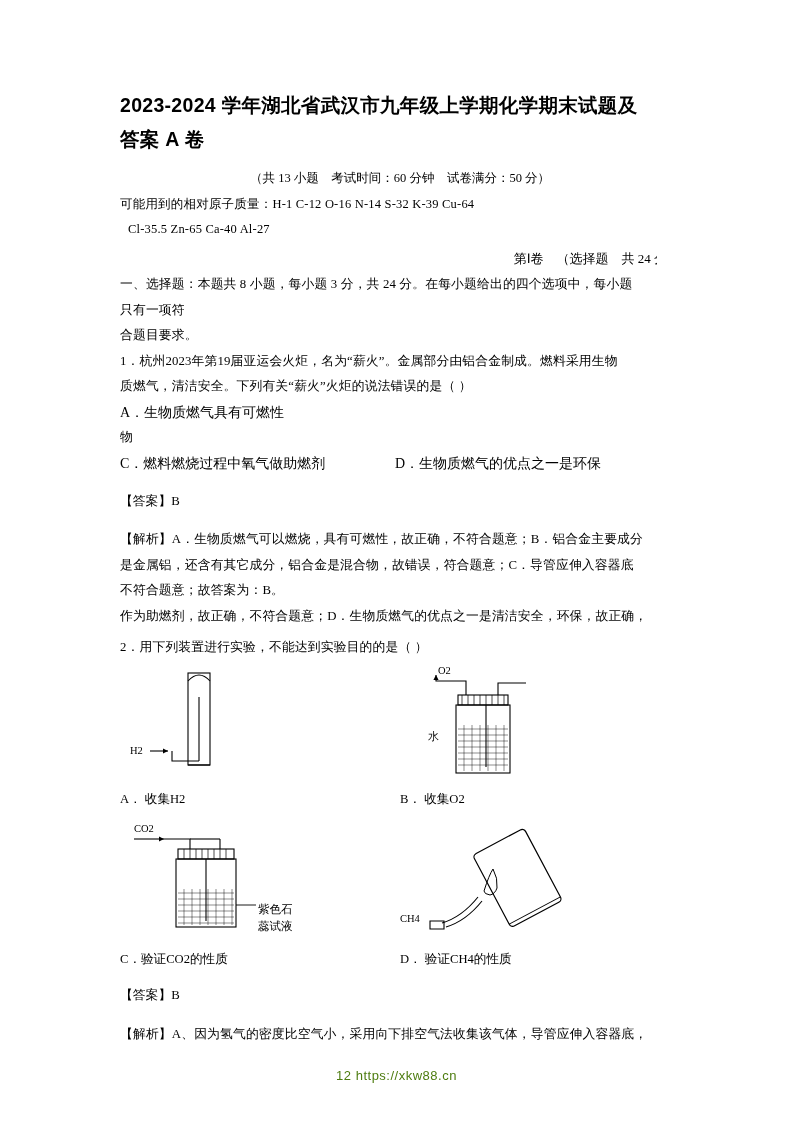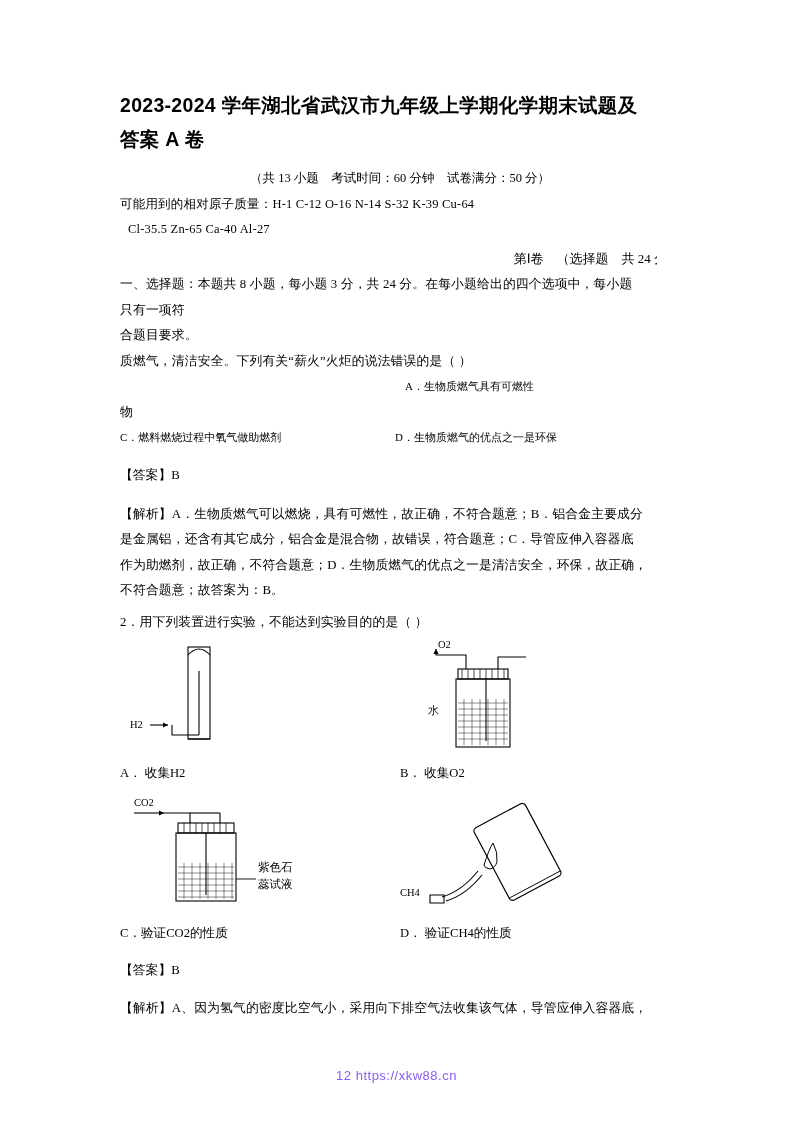--- a/index.html
+++ b/index.html
@@ -54,23 +54,22 @@
     font-size: 12.8px;
     line-height: 25.5px;
     margin: 0;
     letter-spacing: 0.15px;
   }
   .indent-hang {
     margin-left: 22px;
   }
   .opt-row {
     display: flex;
-    font-size: 11px;
+    font-size: 14px;
     line-height: 25.5px;
-    justify-content: flex-end;
   }
   .opt-a { width: 275px; }
   .opt-b { flex: 1; }
   .ans {
     font-size: 12.8px;
     line-height: 25.5px;
   }
   .fig-block {
     position: relative;
     margin-top: 6px;
@@ -92,21 +91,21 @@
     width: 280px;
   }
   .watermark {
     position: absolute;
     left: 0;
     top: 1068px;
     width: 793px;
     text-align: center;
     font-family: "Liberation Sans", sans-serif;
     font-size: 13px;
-    color: #8b5cf6;
+    color: #4d7c0f;
     letter-spacing: 0.5px;
   }
   svg { display: block; }
 </style>
 </head>
 <body>
 
 <div class="page">
 
   <div class="content">
@@ -120,37 +119,38 @@
 
     <div class="meta-line">可能用到的相对原子质量：H-1      C-12      O-16      N-14         S-32      K-39      Cu-64</div>
     <div class="meta-line" style="margin-left:8px;">Cl-35.5    Zn-65    Ca-40        Al-27</div>
 
     <div class="sec-head">第Ⅰ卷　（选择题　共 24 分）</div>
 
     <p class="body">一、选择题：本题共 8 小题，每小题 3 分，共 24 分。在每小题给出的四个选项中，每小题</p>
     <p class="body indent-hang">只有一项符</p>
     <p class="body">合题目要求。</p>
 
+    <p class="body">1．杭州2023年第19届亚运会火炬，名为“薪火”。金属部分由铝合金制成。燃料采用生物</p>
     <p class="body">质燃气，清洁安全。下列有关“薪火”火炬的说法错误的是（      ）</p>
 
     <div class="opt-row">
       <div class="opt-a">A．生物质燃气具有可燃性</div>
     </div>
     <p class="body">物</p>
 
     <div class="opt-row">
       <div class="opt-a">C．燃料燃烧过程中氧气做助燃剂</div>
       <div class="opt-b">D．生物质燃气的优点之一是环保</div>
     </div>
 
     <p class="ans">【答案】B</p>
     <p class="body">【解析】A．生物质燃气可以燃烧，具有可燃性，故正确，不符合题意；B．铝合金主要成分</p>
     <p class="body">是金属铝，还含有其它成分，铝合金是混合物，故错误，符合题意；C．导管应伸入容器底</p>
+    <p class="body">不符合题意；故答案为：B。</p>
     <p class="body">作为助燃剂，故正确，不符合题意；D．生物质燃气的优点之一是清洁安全，环保，故正确，</p>
-    <p class="body">不符合题意；故答案为：B。</p>
 
     <p class="body" style="margin-top:6px;">2．用下列装置进行实验，不能达到实验目的的是（      ）</p>
 
     <div class="fig-block">
       <div class="fig-row">
         <div class="fig-cell">
           <svg width="280" height="120" viewBox="0 0 280 120">
 
             <rect x="68" y="6" width="22" height="92" fill="none" stroke="#000" stroke-width="1.1"></rect>
 
@@ -263,21 +263,21 @@
               <line x1="112" y1="72" x2="112" y2="108"></line>
             </g>
 
             <path d="M86 42 L86 104" fill="none" stroke="#000" stroke-width="1.1"></path>
 
             <path d="M116 88 L136 88" fill="none" stroke="#000" stroke-width="0.9"></path>
           </svg>
           <div style="position:absolute; left:14px; top:6px; font-size:10.5px;">
             <span>CO2</span>
           </div>
-          <div style="position:absolute; left:138px; top:68px; font-size:11.5px; line-height:17px;">
+          <div style="position:absolute; left:138px; top:84px; font-size:11.5px; line-height:17px;">
             <div>紫色石</div>
             <div>蕊试液</div>
           </div>
         </div>
 
         <div class="fig-cell" style="height:130px;">
           <svg width="280" height="130" viewBox="0 0 280 130">
 
             <g transform="rotate(-28 120 55)">
               <rect x="86" y="18" width="58" height="82" rx="4" fill="none" stroke="#000" stroke-width="1.2"></rect>

